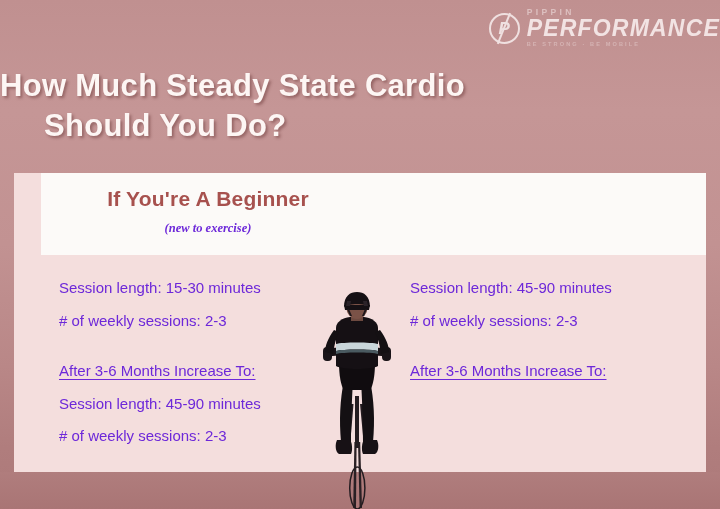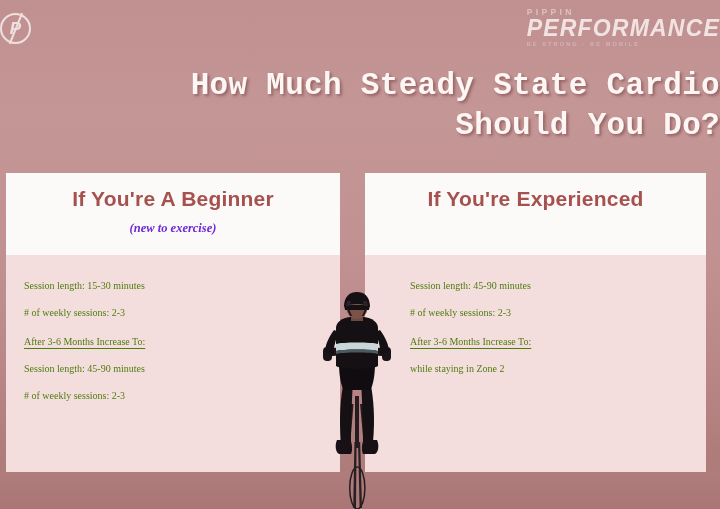--- a/index.html
+++ b/index.html
@@ -21,21 +21,21 @@
                 #b07d7d 88%,
                 #ac7979 100%);
   }
 
   
   #logo {
     position: absolute;
     left: 0; right: 0; top: 10px;
     height: 36px;
     display: flex;
-    justify-content: space-between;
+    justify-content: flex-end;
     align-items: center;
     gap: 7px;
     opacity: .93;
   }
   #logo-mark {
     width: 27px; height: 27px;
     border-radius: 50%;
     border: 2.6px solid #f3e6e6;
     display: flex; align-items: center; justify-content: center;
     position: relative;
@@ -79,28 +79,27 @@
     color: #dfc3c3;
     margin-top: 2px;
     opacity: .72;
     font-weight: bold;
   }
 
   
   #headline {
     position: absolute;
     left: 0; right: 0; top: 66px;
-    text-align: right;
+    text-align: left;
     color: #fdf6f4;
     font-size: 31px;
     font-weight: bold;
     line-height: 1.28;
     letter-spacing: .3px;
     text-shadow: 2px 2px 3px rgba(90,40,40,.45);
-    font-family: Liberation Mono, monospace;
   }
   #headline .l2 { display: block; margin-left: 44px; }
 
   
   #cyclist {
     position: absolute;
     left: 306px;
     top: 292px;
     width: 102px;
     height: 217px;
@@ -108,21 +107,21 @@
   }
 
   
   .panel {
     position: absolute;
     top: 173px;
     height: 299px;
     background: #f4dedd;
     z-index: 3;
   }
-  #panel-left  { left: 6px;  width: 334px; }
+  #panel-left  { left: 14px;  width: 334px; padding-left: 27px; }
   #panel-right { left: 365px; width: 341px; }
 
   .panel-head {
     background: #fcfaf8;
     height: 82px;
     box-sizing: border-box;
     padding-top: 14px;
     text-align: center;
   }
   .panel-title {
@@ -135,30 +134,29 @@
   .panel-sub {
     margin-top: 11px;
     font-style: italic;
     font-size: 12.5px;
     color: #6d28d9;
     font-family: "Liberation Serif", serif;
     font-weight: bold;
   }
   .panel-body {
     padding: 25px 0 0 0;
-    color: #4d7c0f;
-    font-size: 10px;
+    color: #6d28d9;
+    font-size: 15px;
     line-height: 1.1;
-    font-family: Liberation Serif, serif;
   }
   #panel-left  .panel-body { padding-left: 18px; }
   #panel-right .panel-body { padding-left: 45px; }
 
   .line { margin-bottom: 16px; white-space: nowrap; }
-  .line.gap { margin-top: 18px; }
+  .line.gap { margin-top: 34px; }
   .line.underline {
     text-decoration: underline;
     text-underline-offset: 3px;
   }
 
   
   #bottom-band {
     position: absolute;
     left: 0; right: 0;
     top: 472px;
@@ -197,27 +195,25 @@
       <div class="line">Session length: 15-30 minutes</div>
       <div class="line"># of weekly sessions: 2-3</div>
       <div class="line gap underline">After 3-6 Months Increase To:</div>
       <div class="line">Session length: 45-90 minutes</div>
       <div class="line"># of weekly sessions: 2-3</div>
     </div>
   </div>
 
   <div class="panel" id="panel-right">
     <div class="panel-head">
-      <div class="panel-title">If You're Experienced</div>
     </div>
     <div class="panel-body">
       <div class="line">Session length: 45-90 minutes</div>
       <div class="line"># of weekly sessions: 2-3</div>
       <div class="line gap underline">After 3-6 Months Increase To:</div>
-      <div class="line">while staying in Zone 2</div>
     </div>
   </div>
 
   <div id="bottom-band"></div>
 
   <svg id="cyclist" viewBox="0 0 102 217">
     <g fill="#141013">
 
       <path d="M48.4 150 L47.2 216 L50.0 216 L50.6 150 Z" fill="#2a2024"></path>
       <path d="M52.0 150 L53.6 216 L56.0 216 L54.2 150 Z" fill="#2a2024"></path>

